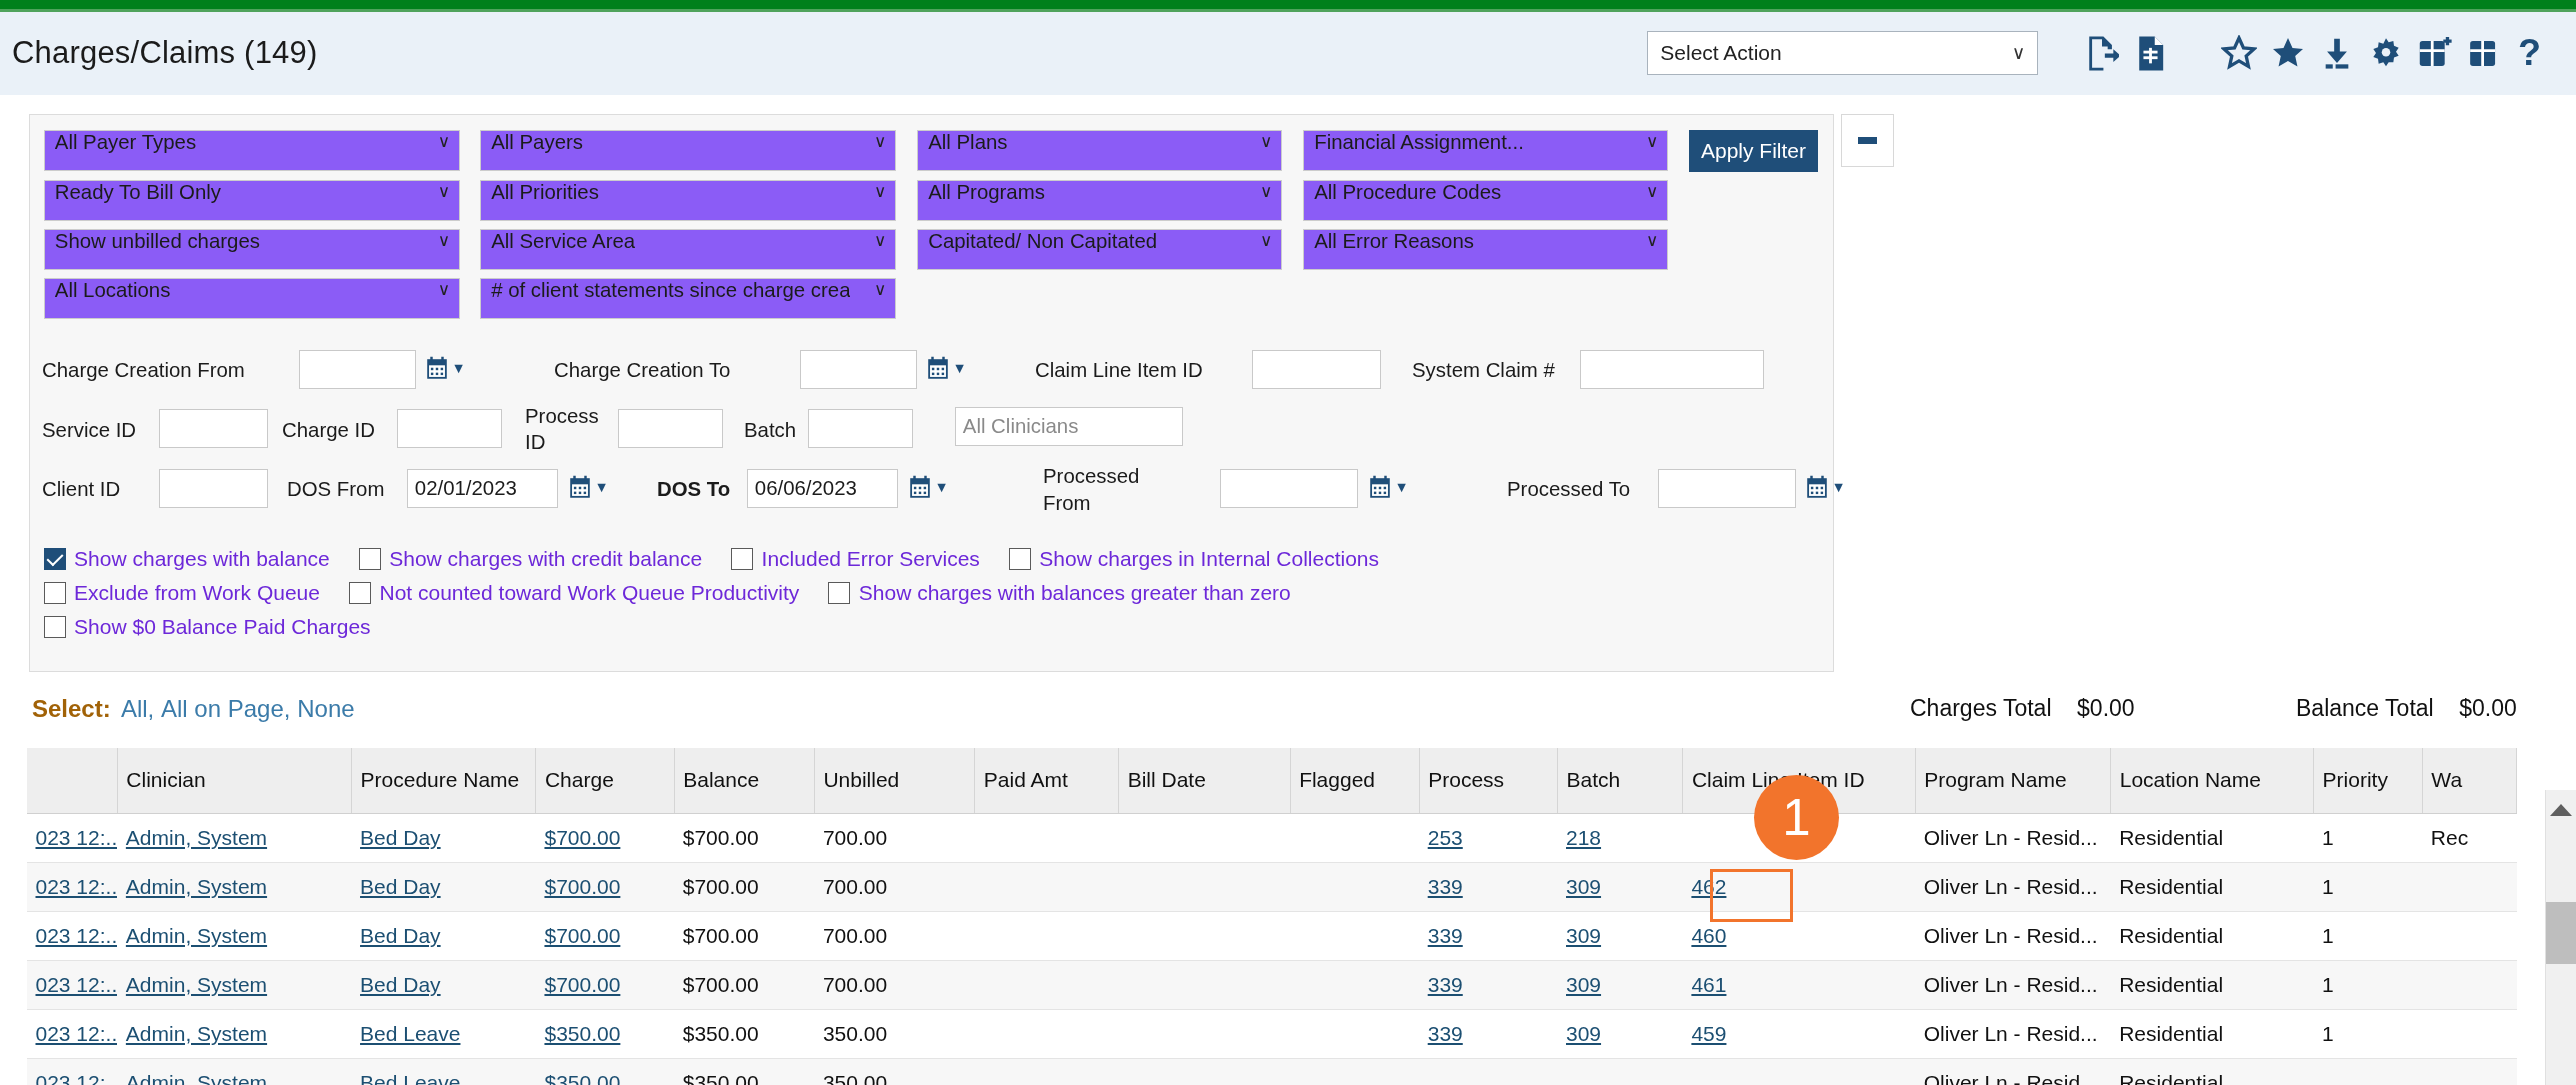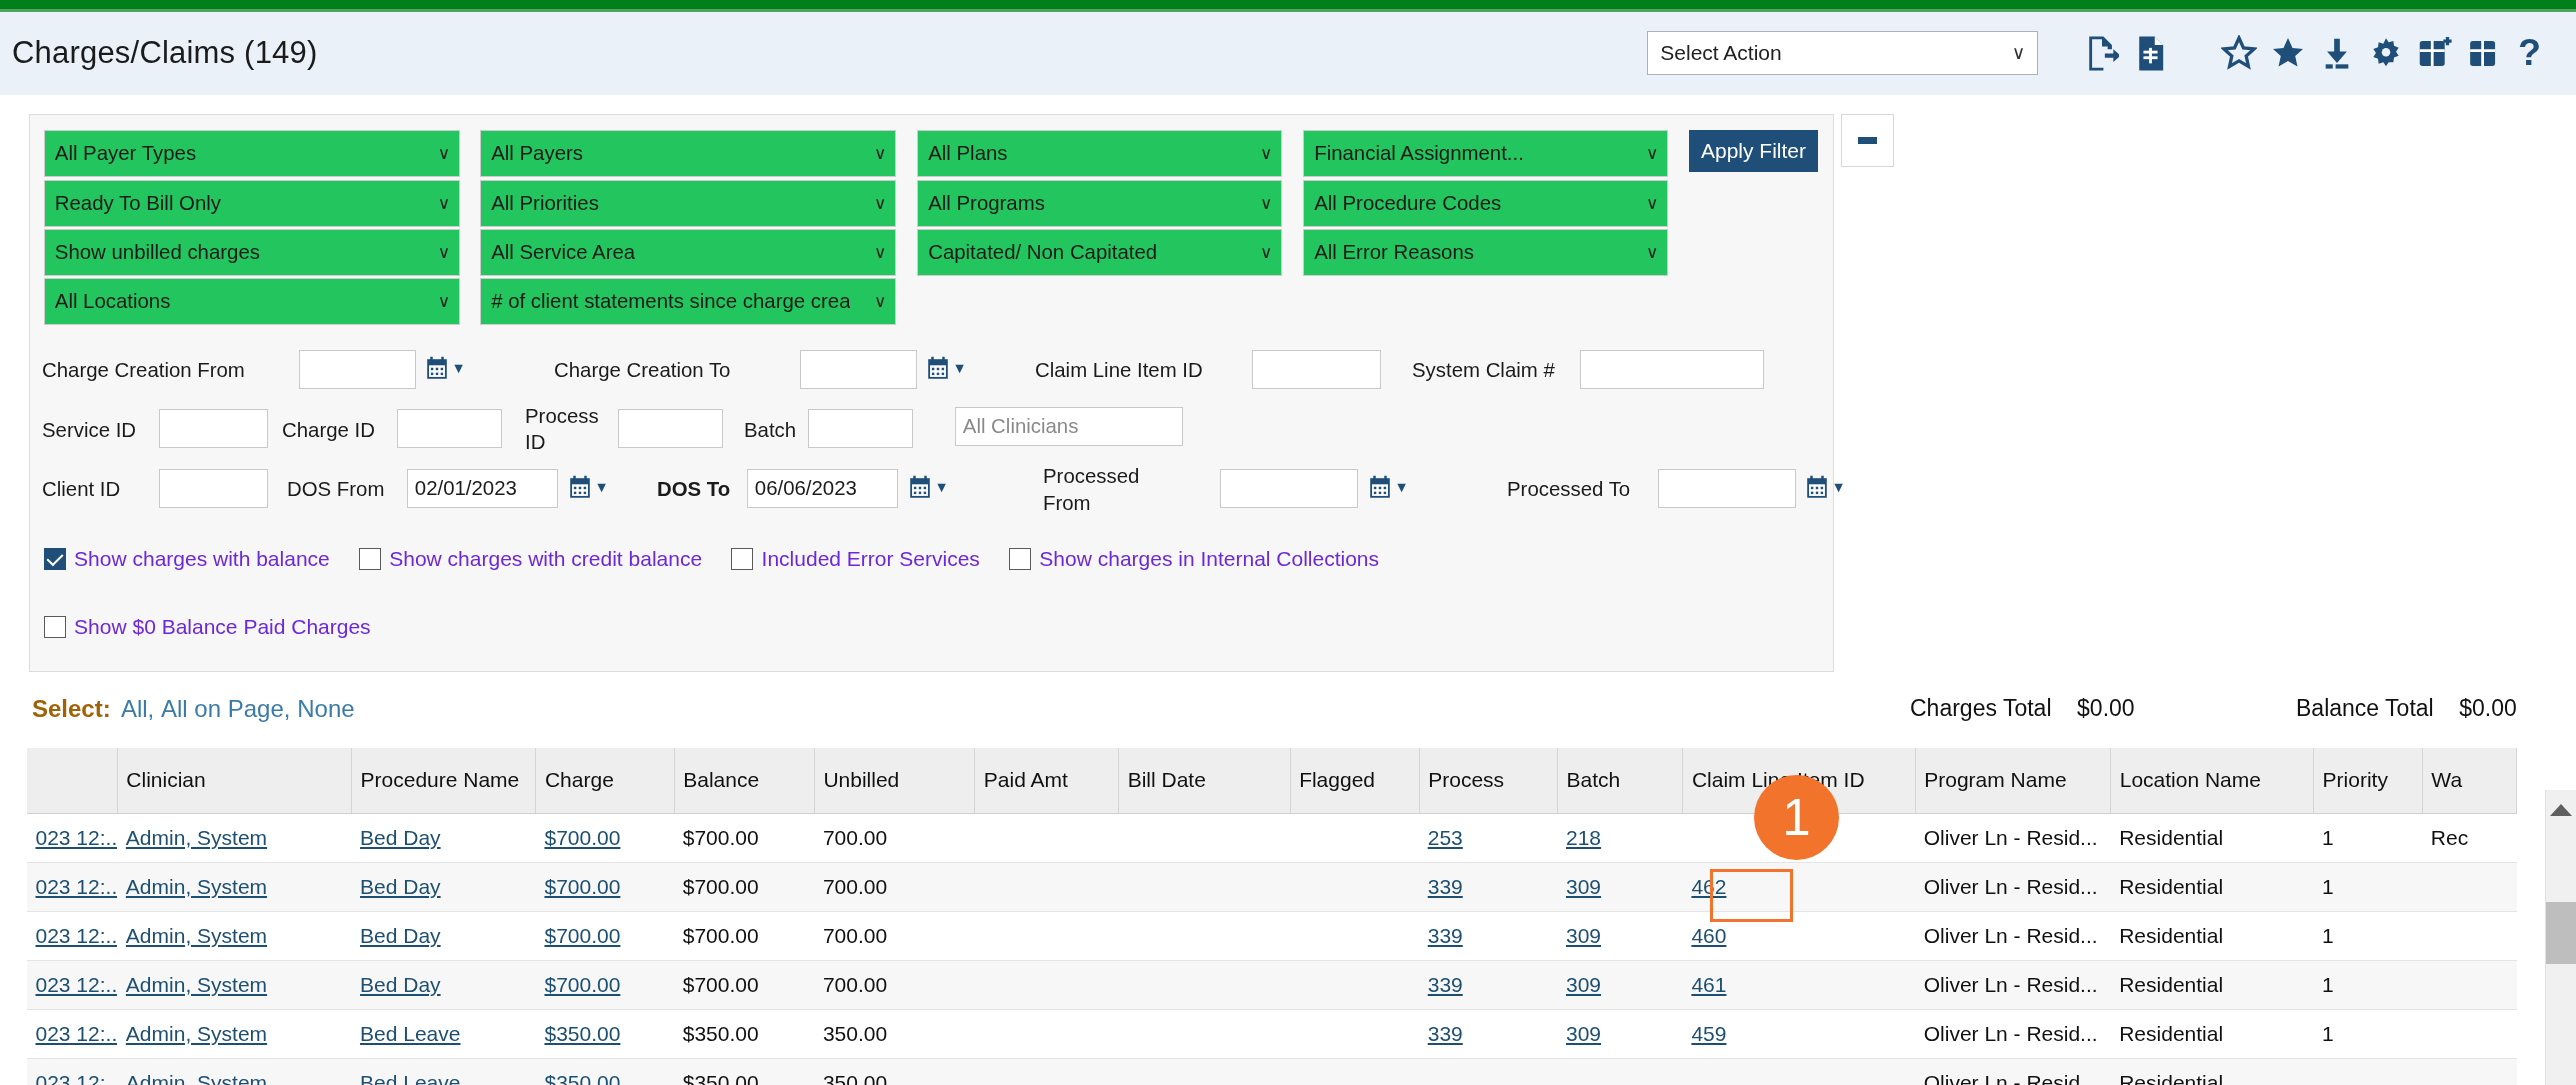--- a/index.html
+++ b/index.html
@@ -76,24 +76,24 @@
     left: 1841px; top: 114px;
     width: 53px; height: 53px;
     background: #fff;
     border: 0.8px solid #d8d8d8;
     display: flex; align-items: center; justify-content: center;
   }
   .collapse-box .dash {
     width: 18.7px; height: 7.6px; background: #1f4e79;
   }
   .dd {
-    height: 47px;
-    background: #22c55e;
+    height: 41px;
+    background: #8b5cf6;
     border: 0.8px solid #ccc;
-    display: flex; align-items: center;
+    display: flex; align-items: flex-start;
     padding: 0 8.5px 0 10.2px;
     font-size: 20.4px;
     color: #1b1b1b;
     overflow: hidden;
     white-space: nowrap;
   }
   .dd .txt { overflow: hidden; text-overflow: clip; }
   .dd .caret { margin-left: auto; font-size: 17px; padding-left: 5.1px; color: #222; }
 
   .apply-btn {
@@ -562,20 +562,34 @@
       <div class="cb-item">
         <span class="cb"></span>
         <span class="cb-label">Included Error Services</span>
       </div>
       <div class="cb-item">
         <span class="cb"></span>
         <span class="cb-label">Show charges in Internal Collections</span>
       </div>
     </div>
 
+    <div class="cbrow" style="left:13.6px;top:466px">
+      <div class="cb-item">
+        <span class="cb"></span>
+        <span class="cb-label">Exclude from Work Queue</span>
+      </div>
+      <div class="cb-item">
+        <span class="cb"></span>
+        <span class="cb-label">Not counted toward Work Queue Productivity</span>
+      </div>
+      <div class="cb-item">
+        <span class="cb"></span>
+        <span class="cb-label">Show charges with balances greater than zero</span>
+      </div>
+    </div>
 
     <div class="cbrow" style="left:13.6px;top:500px">
       <div class="cb-item">
         <span class="cb"></span>
         <span class="cb-label">Show $0 Balance Paid Charges</span>
       </div>
     </div>
   </div>
 
   <div class="collapse-box">

